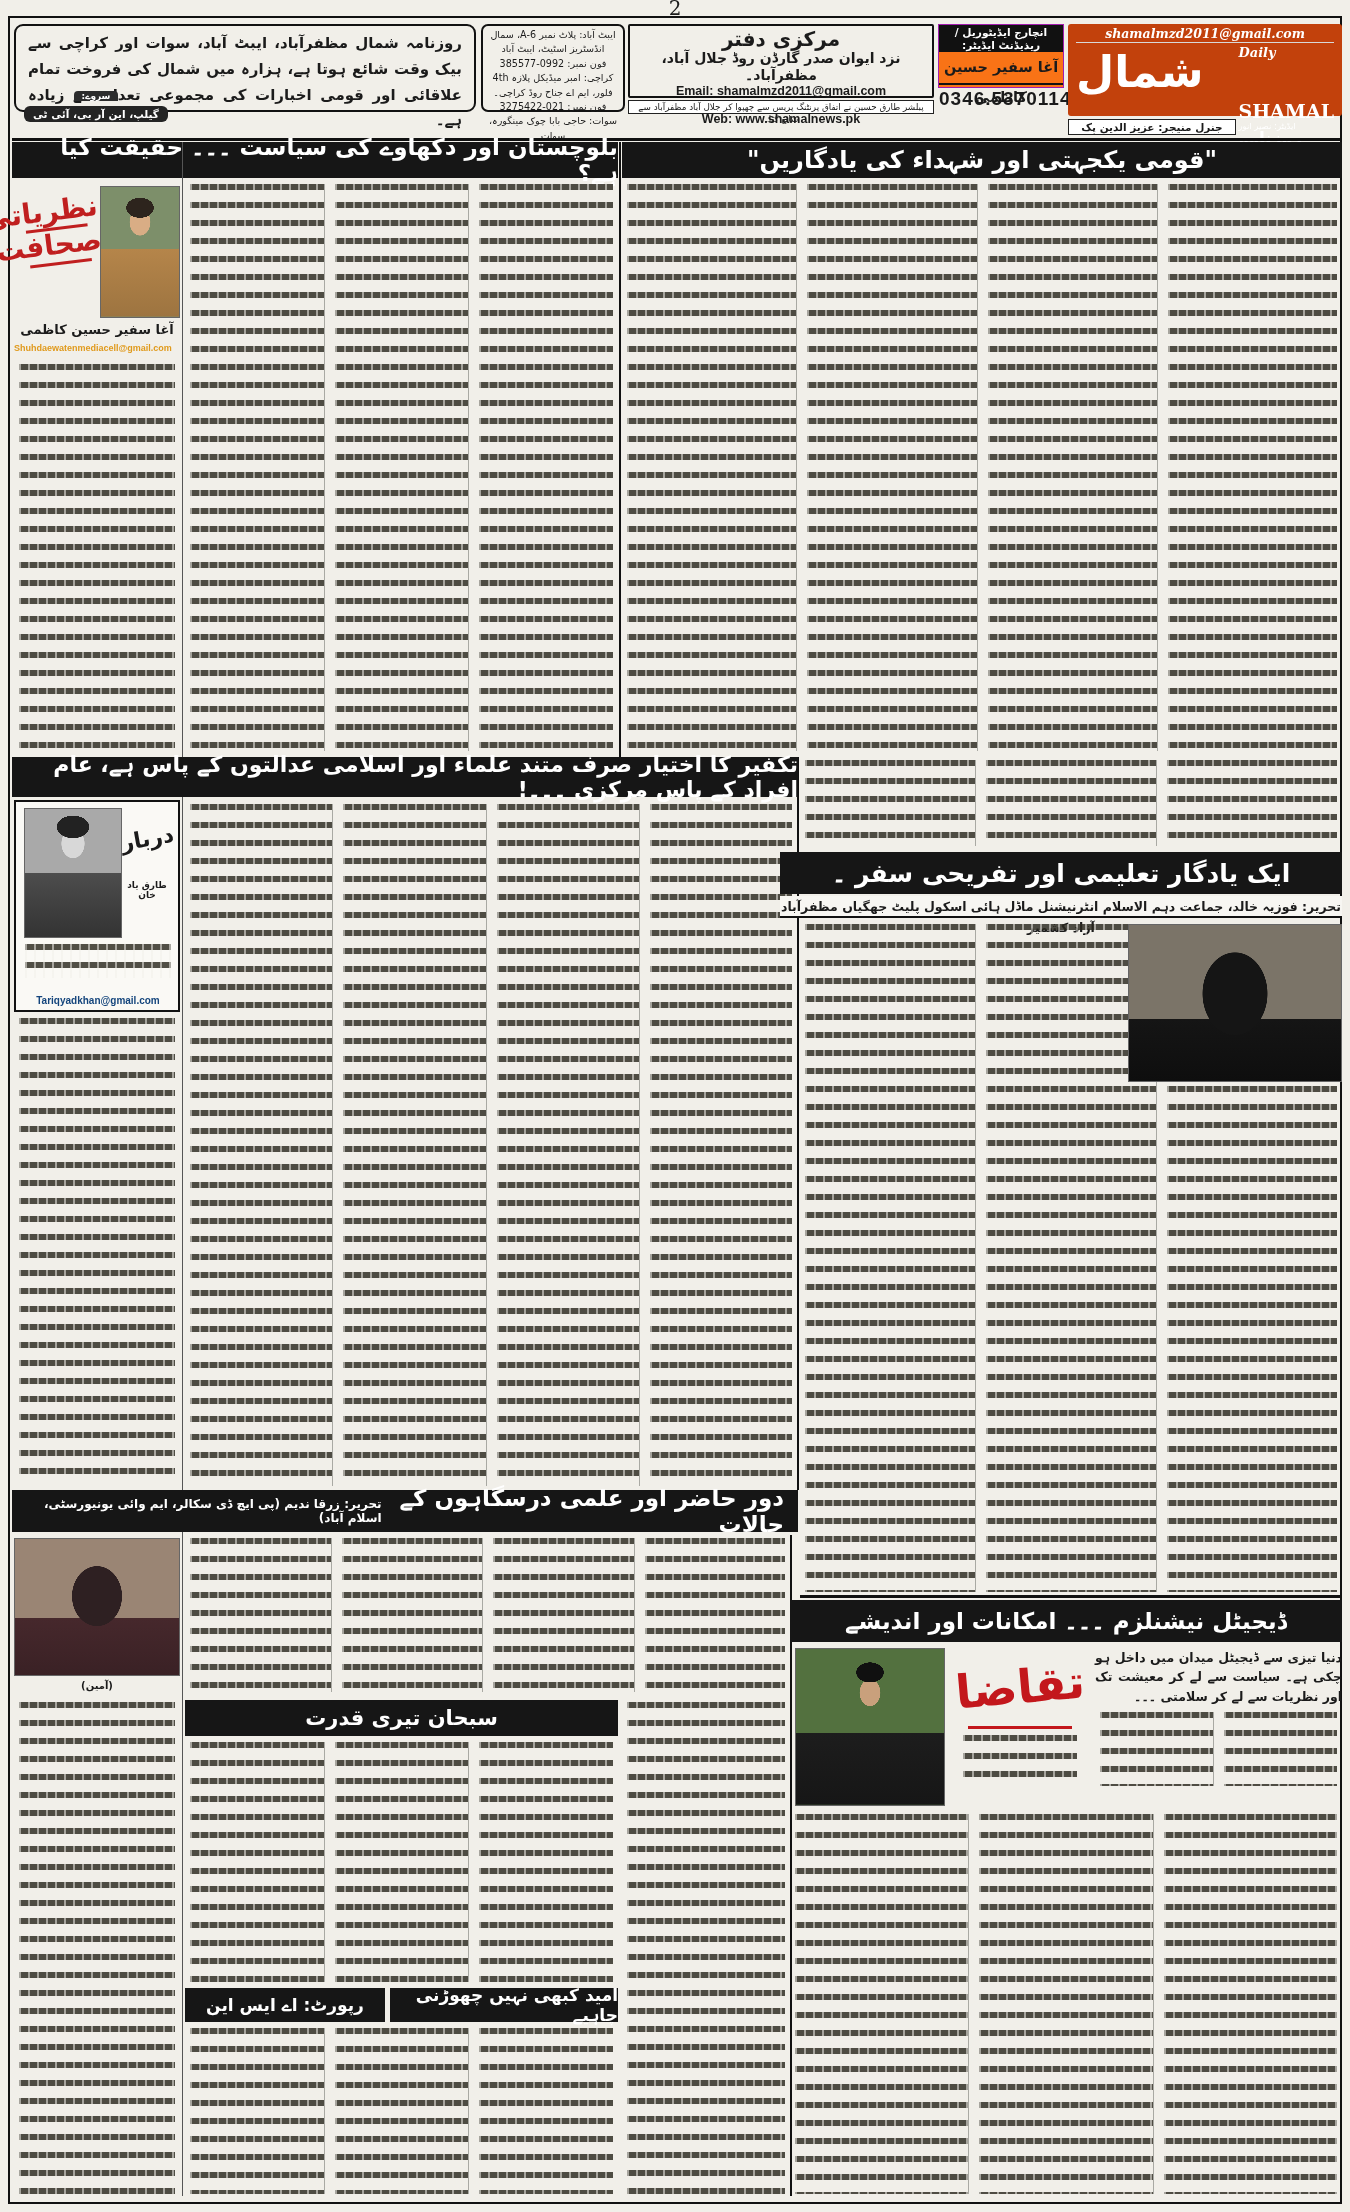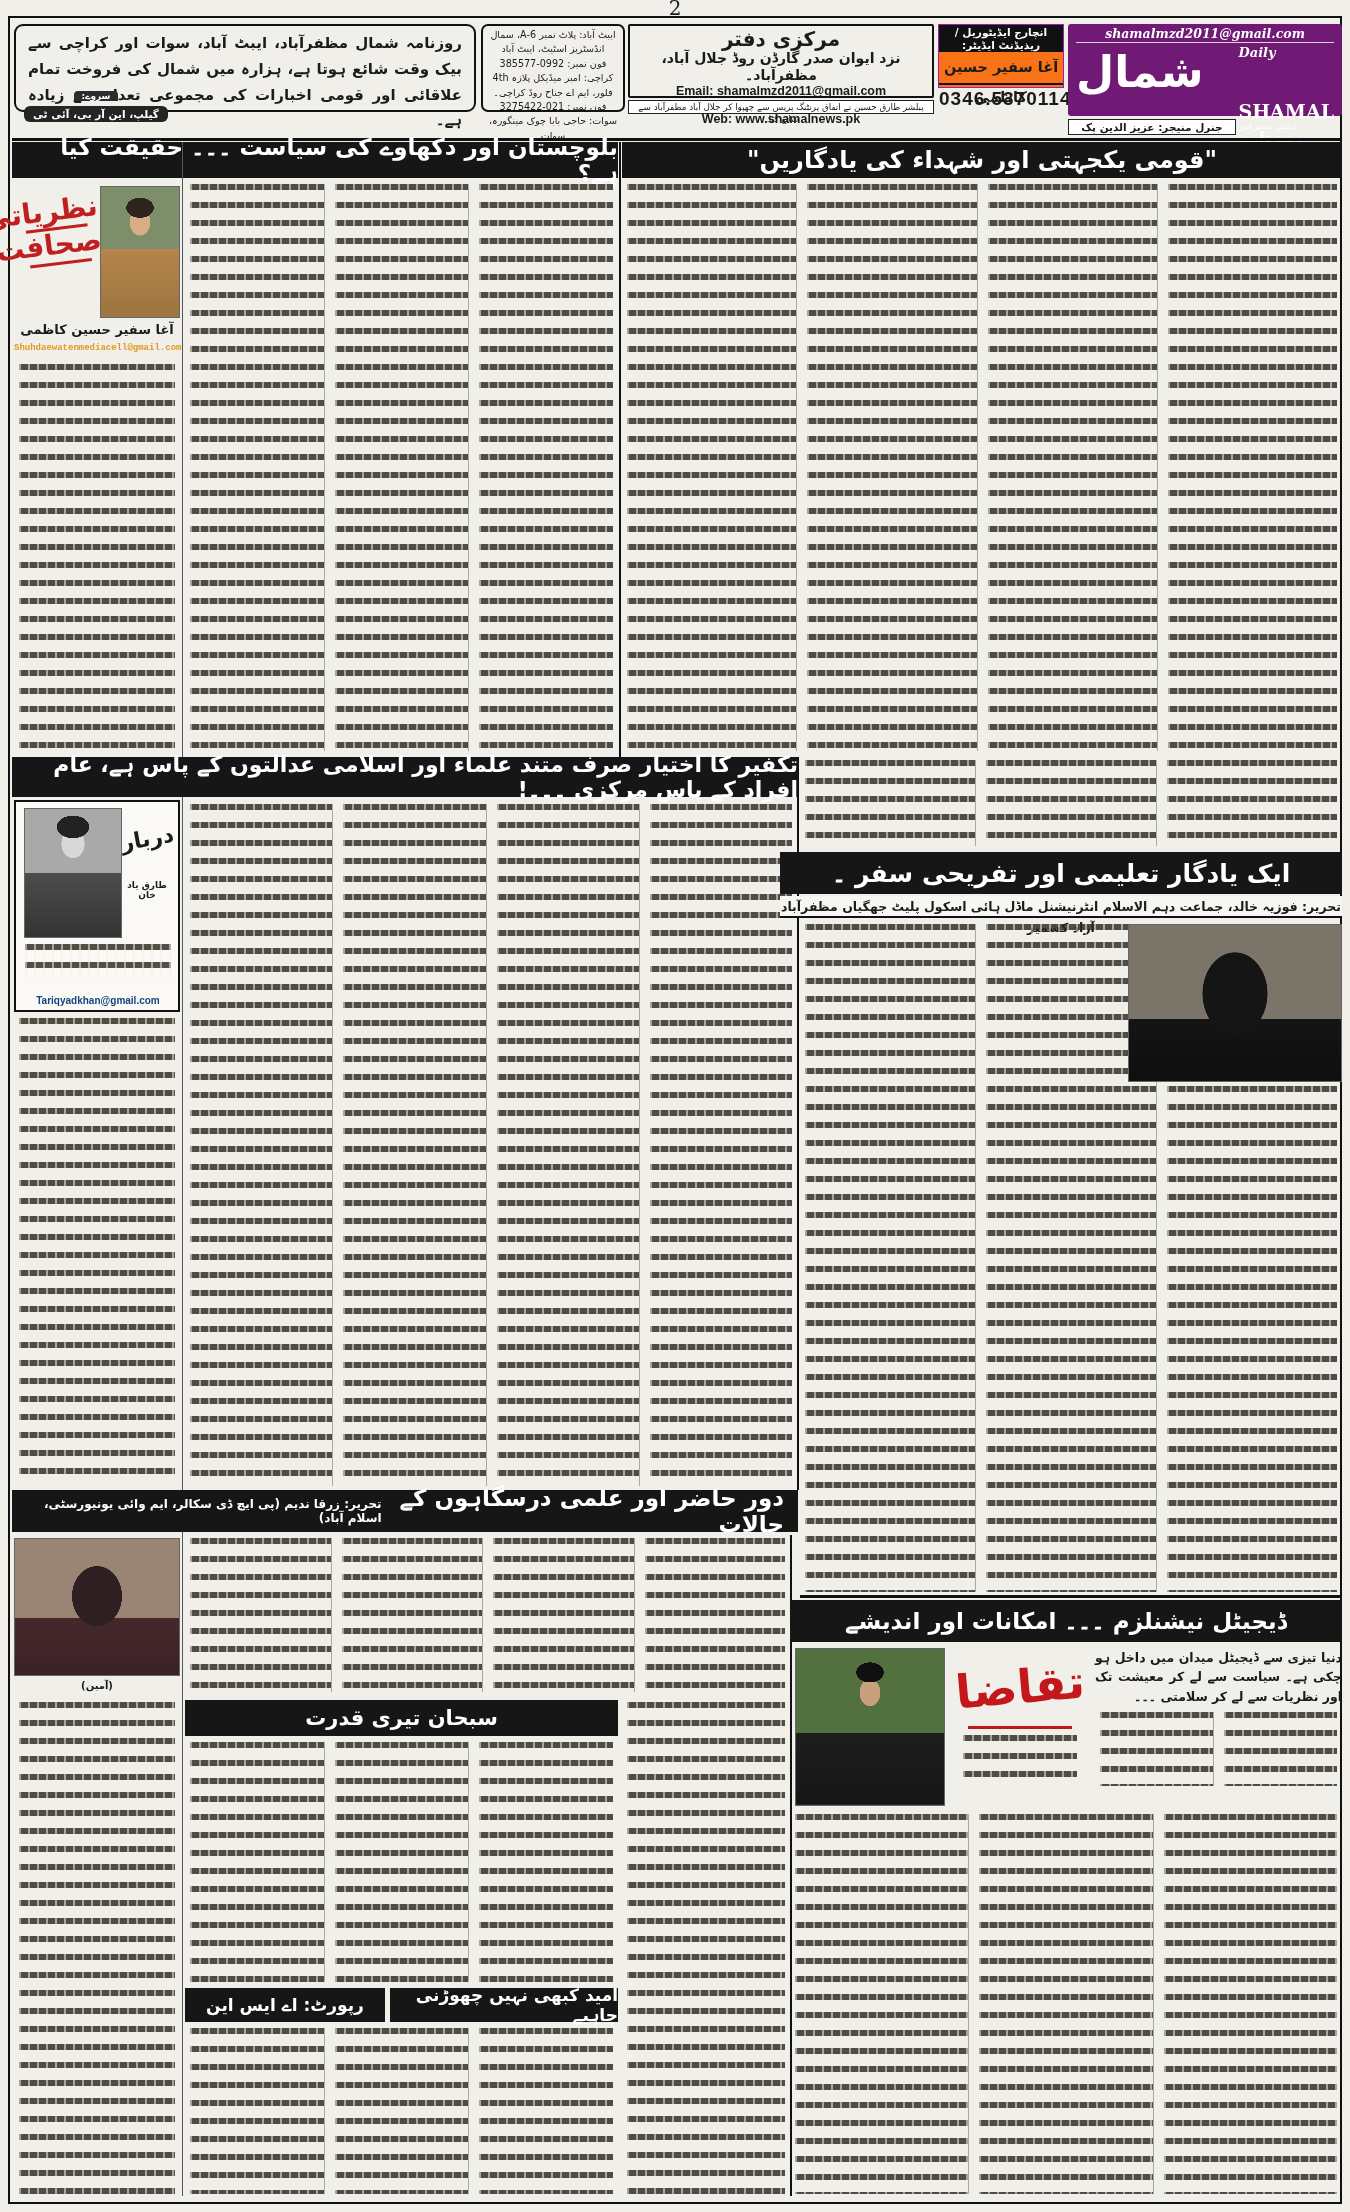--- a/index.html
+++ b/index.html
@@ -22,21 +22,21 @@
        font-size:9.6px;line-height:1.5;text-align:center;}
   .markazi{left:628px;top:24px;width:306px;height:74px;border:2px solid #111;border-radius:2px;text-align:center;padding-top:2px;}
   .markazi .t{font-size:20px;font-weight:bold;line-height:1.1;}
   .markazi .a{font-size:14px;font-weight:bold;line-height:1.2;}
   .markazi .e{font-size:12.5px;font-weight:bold;direction:ltr;font-family:"Liberation Sans",sans-serif;line-height:1.15;}
   .publine{left:628px;top:100px;width:306px;height:14px;border:1px solid #222;font-size:8.8px;text-align:center;line-height:12px;background:#fff;}
   .incharge{left:938px;top:24px;width:126px;height:64px;border:1px solid #a21caf;text-align:center;background:#f97316;}
   .incharge .r{background:#111;color:#fff;font-size:10.6px;font-weight:bold;height:26px;line-height:13px;padding-top:1px;}
   .incharge .n{font-size:14.5px;font-weight:bold;height:31px;line-height:30px;border-bottom:2px solid #111;}
   .incharge .p{font-size:19px;font-weight:bold;letter-spacing:1px;line-height:28px;direction:ltr;font-family:"Liberation Sans",sans-serif;}
-  .mast{left:1068px;top:24px;width:274px;height:92px;background:#701a75;color:#fff;border-radius:3px;padding:2px 8px;}
+  .mast{left:1068px;top:24px;width:274px;height:92px;background:#c2410c;color:#fff;border-radius:3px;padding:2px 8px;}
   .mast .em{font-family:"DejaVu Serif",serif;font-style:italic;font-weight:bold;font-size:12.5px;direction:ltr;text-align:center;border-bottom:1px solid #d8d8d8;padding-bottom:1px;}
   .mast .row{display:flex;align-items:flex-start;justify-content:space-between;}
   .mast .big{font-size:44px;font-weight:bold;line-height:58px;}
   .mast .en{direction:ltr;text-align:left;padding-top:3px;}
   .mast .en .d{font-family:"DejaVu Serif",serif;font-style:italic;font-weight:bold;font-size:13px;line-height:13px;}
   .mast .en .s{font-family:"DejaVu Serif",serif;font-weight:bold;font-size:19px;line-height:19px;margin-top:43px;}
   .mast .en .ed{font-size:8.5px;line-height:10px;}
   .mast .rz{font-size:17px;font-weight:bold;text-align:left;line-height:14px;}
   .gm{left:1068px;top:119px;width:168px;height:16px;border:1px solid #222;background:#fff;font-size:10.5px;font-weight:bold;text-align:center;line-height:14px;}
   .hr-top{left:12px;top:138px;width:1330px;height:3px;background:#111;}
@@ -124,21 +124,21 @@
   <span>صحافت</span>
   <span class="u"></span>
 </div>
 <div class="abs ph" style="left:100px;top:186px;width:80px;height:132px;
      background:
        radial-gradient(22px 16px at 50% 16%, #2d241d 62%, rgba(0,0,0,0) 63%),
        radial-gradient(17px 22px at 50% 27%, #d9ad85 60%, rgba(0,0,0,0) 62%),
        linear-gradient(#b5854a,#9d7440) ;
      background-repeat:no-repeat;background-size:100% 100%,100% 100%,100% 52%;background-position:0 0,0 0,0 100%;background-color:#7d8f6a;"></div>
 <div class="abs" style="left:14px;top:322px;width:166px;font-size:13px;font-weight:bold;text-align:center;">آغا سفیر حسین کاظمی</div>
-<div class="abs" style="left:14px;top:343px;width:166px;font-size:9px;font-weight:bold;color:#e09a1c;text-align:right;direction:ltr;font-family:Liberation Mono, monospace;">Shuhdaewatenmediacell@gmail.com</div>
+<div class="abs" style="left:14px;top:343px;width:166px;font-size:9px;font-weight:bold;color:#e09a1c;text-align:left;direction:ltr;font-family:Liberation Sans, sans-serif;">Shuhdaewatenmediacell@gmail.com</div>
 <div class="abs tx" style="left:14px;top:362px;width:166px;height:391px;">
     <i></i>
   </div>
 
 <div class="abs" style="left:14px;top:800px;width:166px;height:212px;border:2px solid #111;background:#faf9f5;">
   <div class="ph" style="position:absolute;left:8px;top:6px;width:96px;height:128px;
      background:
        radial-gradient(26px 18px at 50% 14%, #222 62%, rgba(0,0,0,0) 63%),
        radial-gradient(19px 24px at 50% 27%, #d8d8d8 60%, rgba(0,0,0,0) 62%),
        linear-gradient(#4d4d4d,#333);

